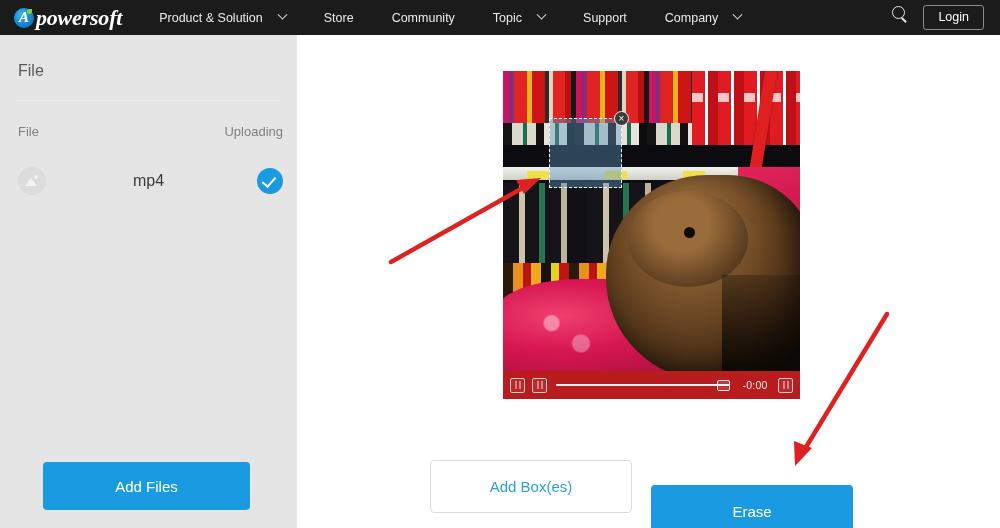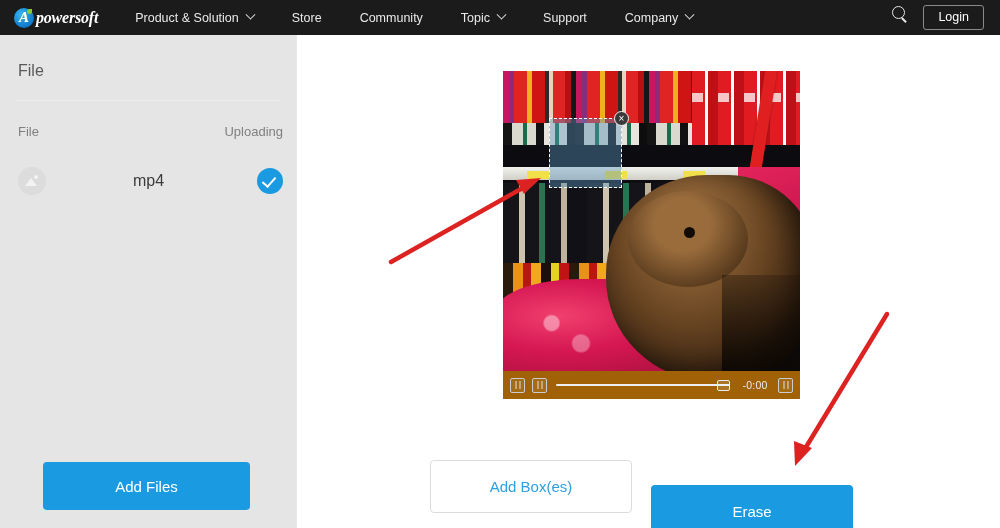--- a/index.html
+++ b/index.html
@@ -35,27 +35,27 @@
     font-weight: 700; font-style: italic; font-size: 15px; line-height: 1;
     text-shadow: 0 0 1px rgba(110,200,80,.95);
   }
   .logo-mark .leaf {
     position: absolute; right: 2px; top: 1px;
     width: 5px; height: 5px; border-radius: 50% 0 50% 50%;
     background: #7fd13b;
   }
   .logo-text {
     color: #ffffff; font-family: "Liberation Serif", serif;
-    font-style: italic; font-weight: 700; font-size: 16px;
+    font-style: italic; font-weight: 700; font-size: 22px;
     letter-spacing: -.2px; white-space: nowrap;
   }
   .nav-items { display: flex; align-items: center; height: 35px; }
   .nav-item {
     color: #e9e9e9; font-size: 12.5px; padding: 8px 19px;
-    height: 35px; display: flex; align-items: center; gap: 8px;
+    height: 35px; display: flex; align-items: center; gap: 16px;
     white-space: nowrap; cursor: pointer;
   }
   .caret {
     display: inline-block; width: 7px; height: 7px;
     border-right: 1.3px solid #dcdcdc; border-bottom: 1.3px solid #dcdcdc;
     transform: rotate(45deg) translate(-2px,-2px);
   }
   .nav-right {
     margin-left: auto; display: flex; 
     gap: 14px; margin-right: 16px;
@@ -272,21 +272,21 @@
     width: 15px; height: 15px; border-radius: 50%;
     background: #3a3a3a; border: 1px solid #f2f2f2;
     color: #fff; font-size: 10px; line-height: 13px;
     text-align: center; cursor: pointer; font-family: "Liberation Sans", sans-serif;
   }
 
   
   .player-bar {
     position: absolute; left: 206px; top: 336px;
     width: 297px; height: 28px;
-    background: #a16207; display: flex; align-items: center; padding: 0 7px; gap: 7px;
+    background: #b91c1c; display: flex; align-items: center; padding: 0 7px; gap: 7px;
   }
   .pbtn {
     width: 15px; height: 15px; flex: none;
     border: 1px solid #c9ccd2; border-radius: 2px;
     position: relative; cursor: pointer; background: rgba(255,255,255,.06);
   }
   .pbtn span {
     position: absolute; left: 50%; top: 50%; transform: translate(-50%,-50%);
     display: block; width: 5px; height: 8px;
     border-left: 1.6px solid #dfe2e6; border-right: 1.6px solid #dfe2e6;

